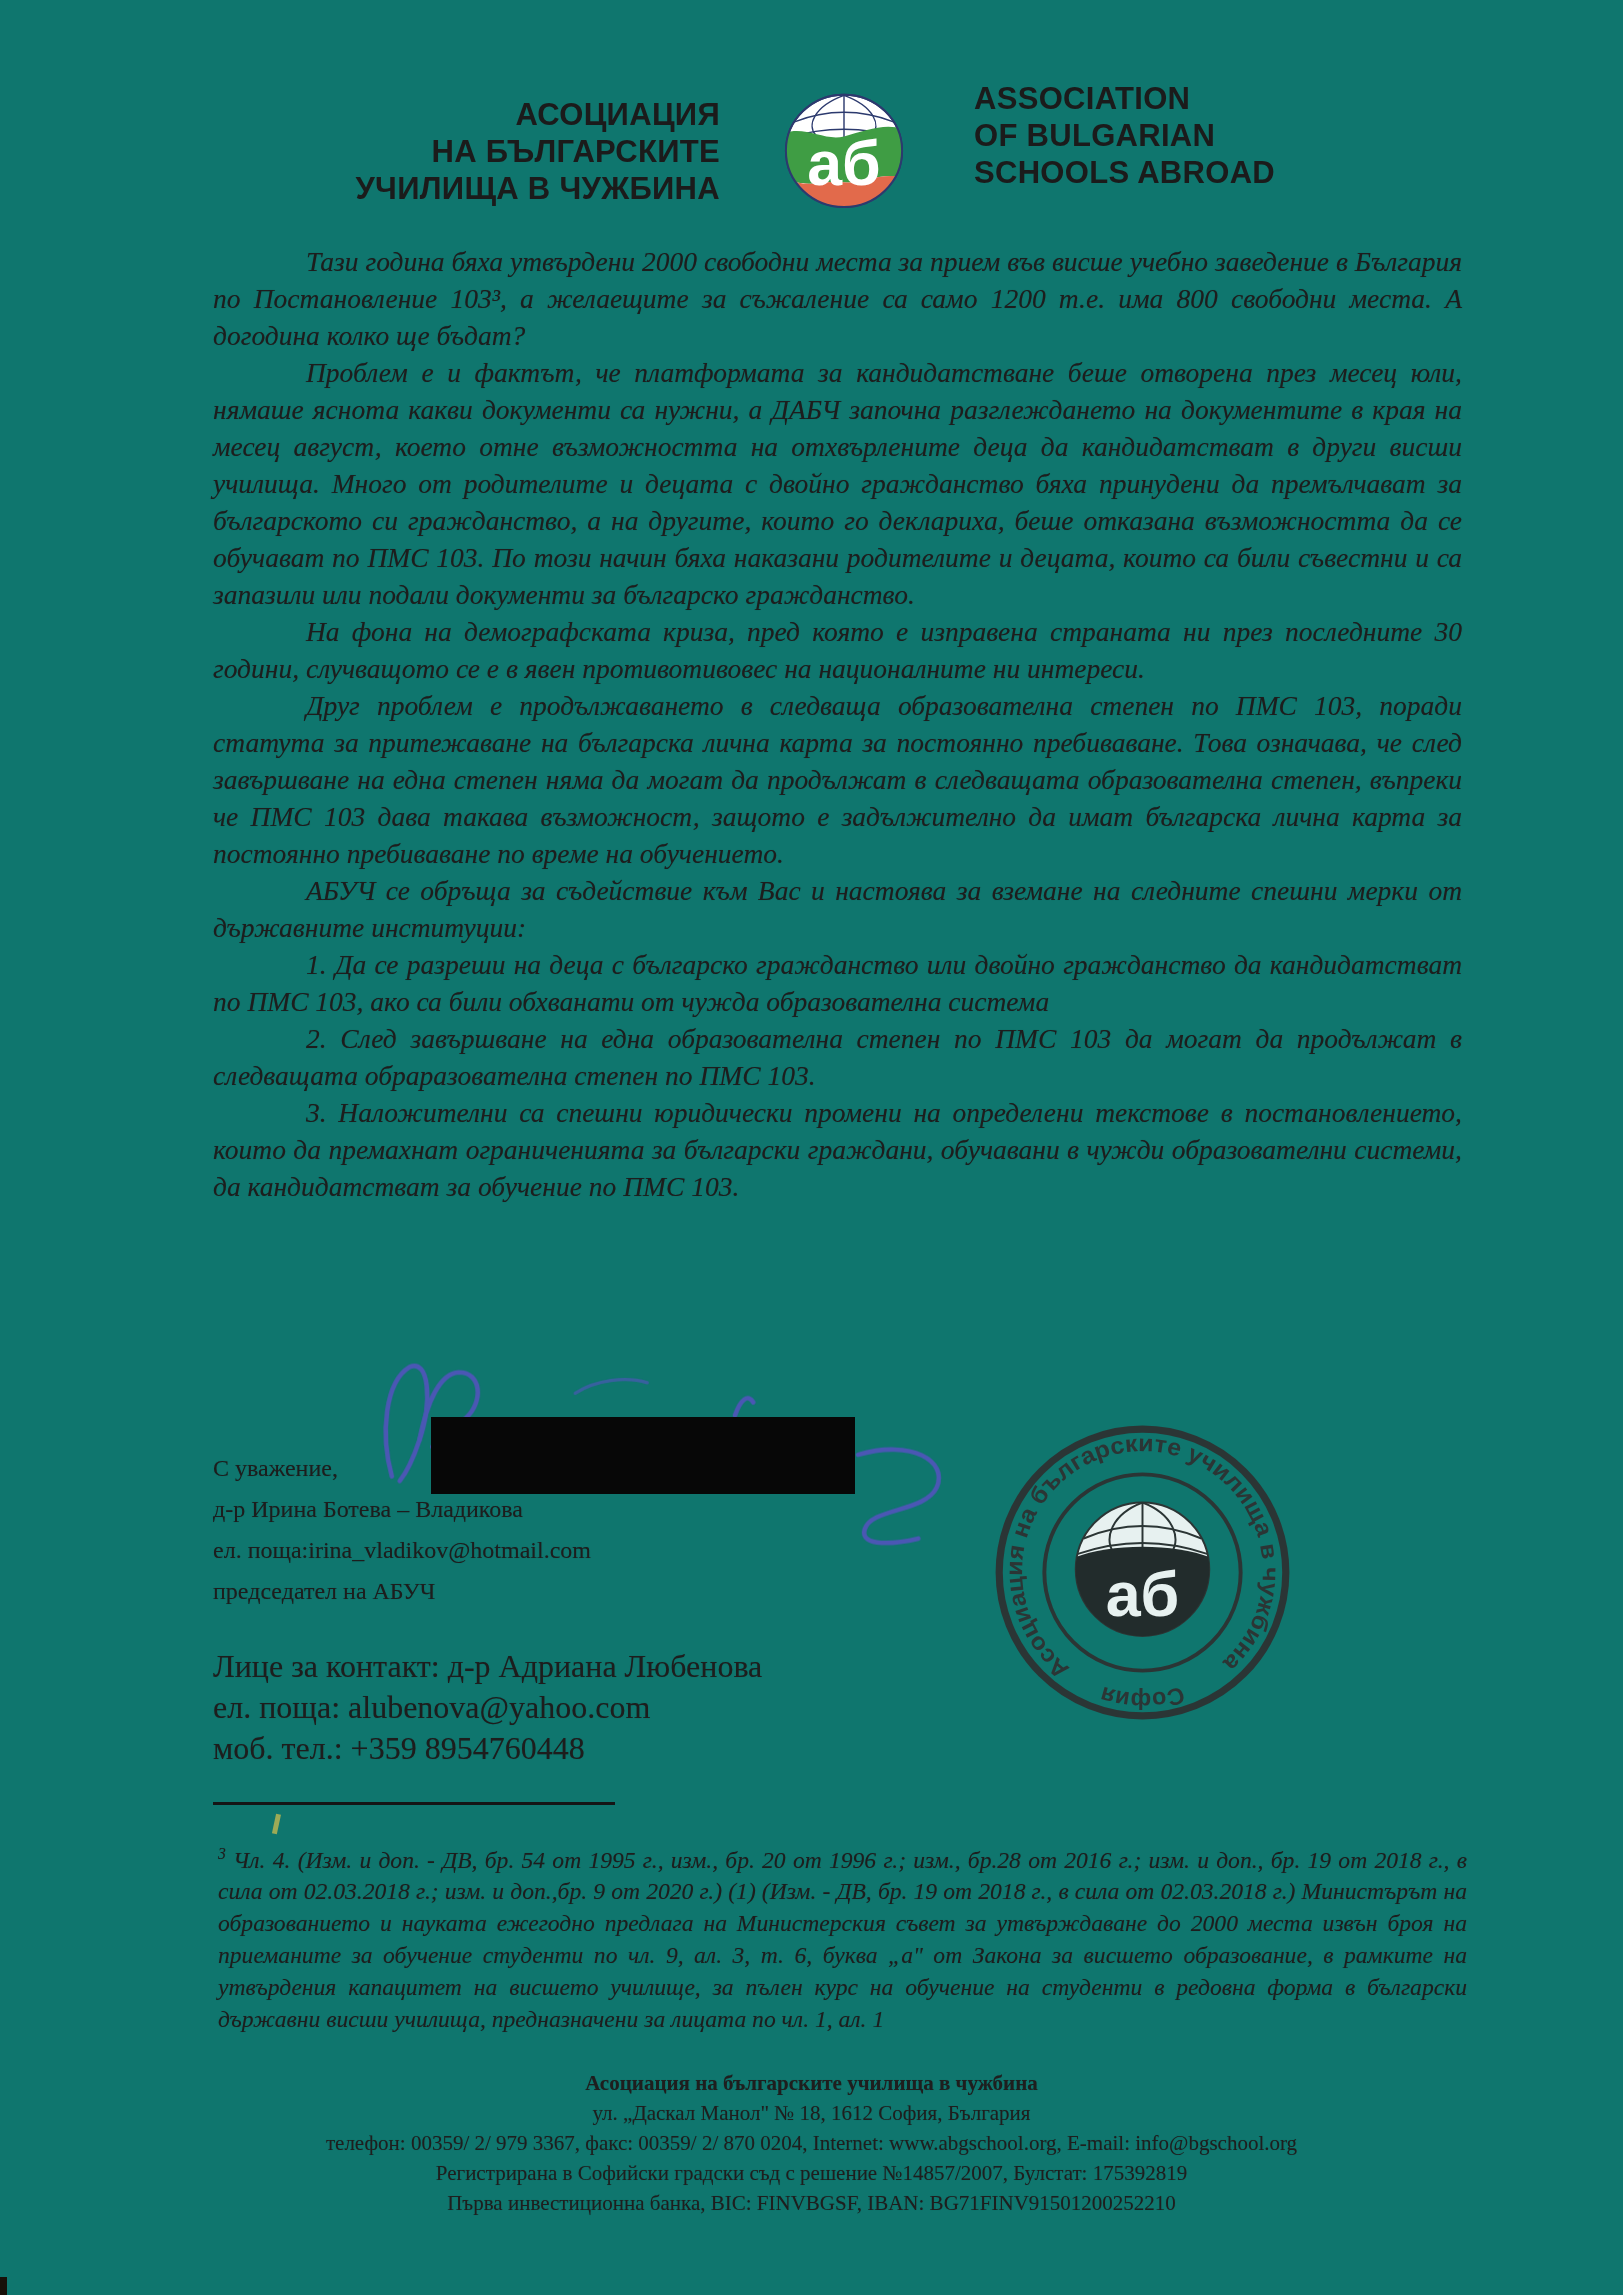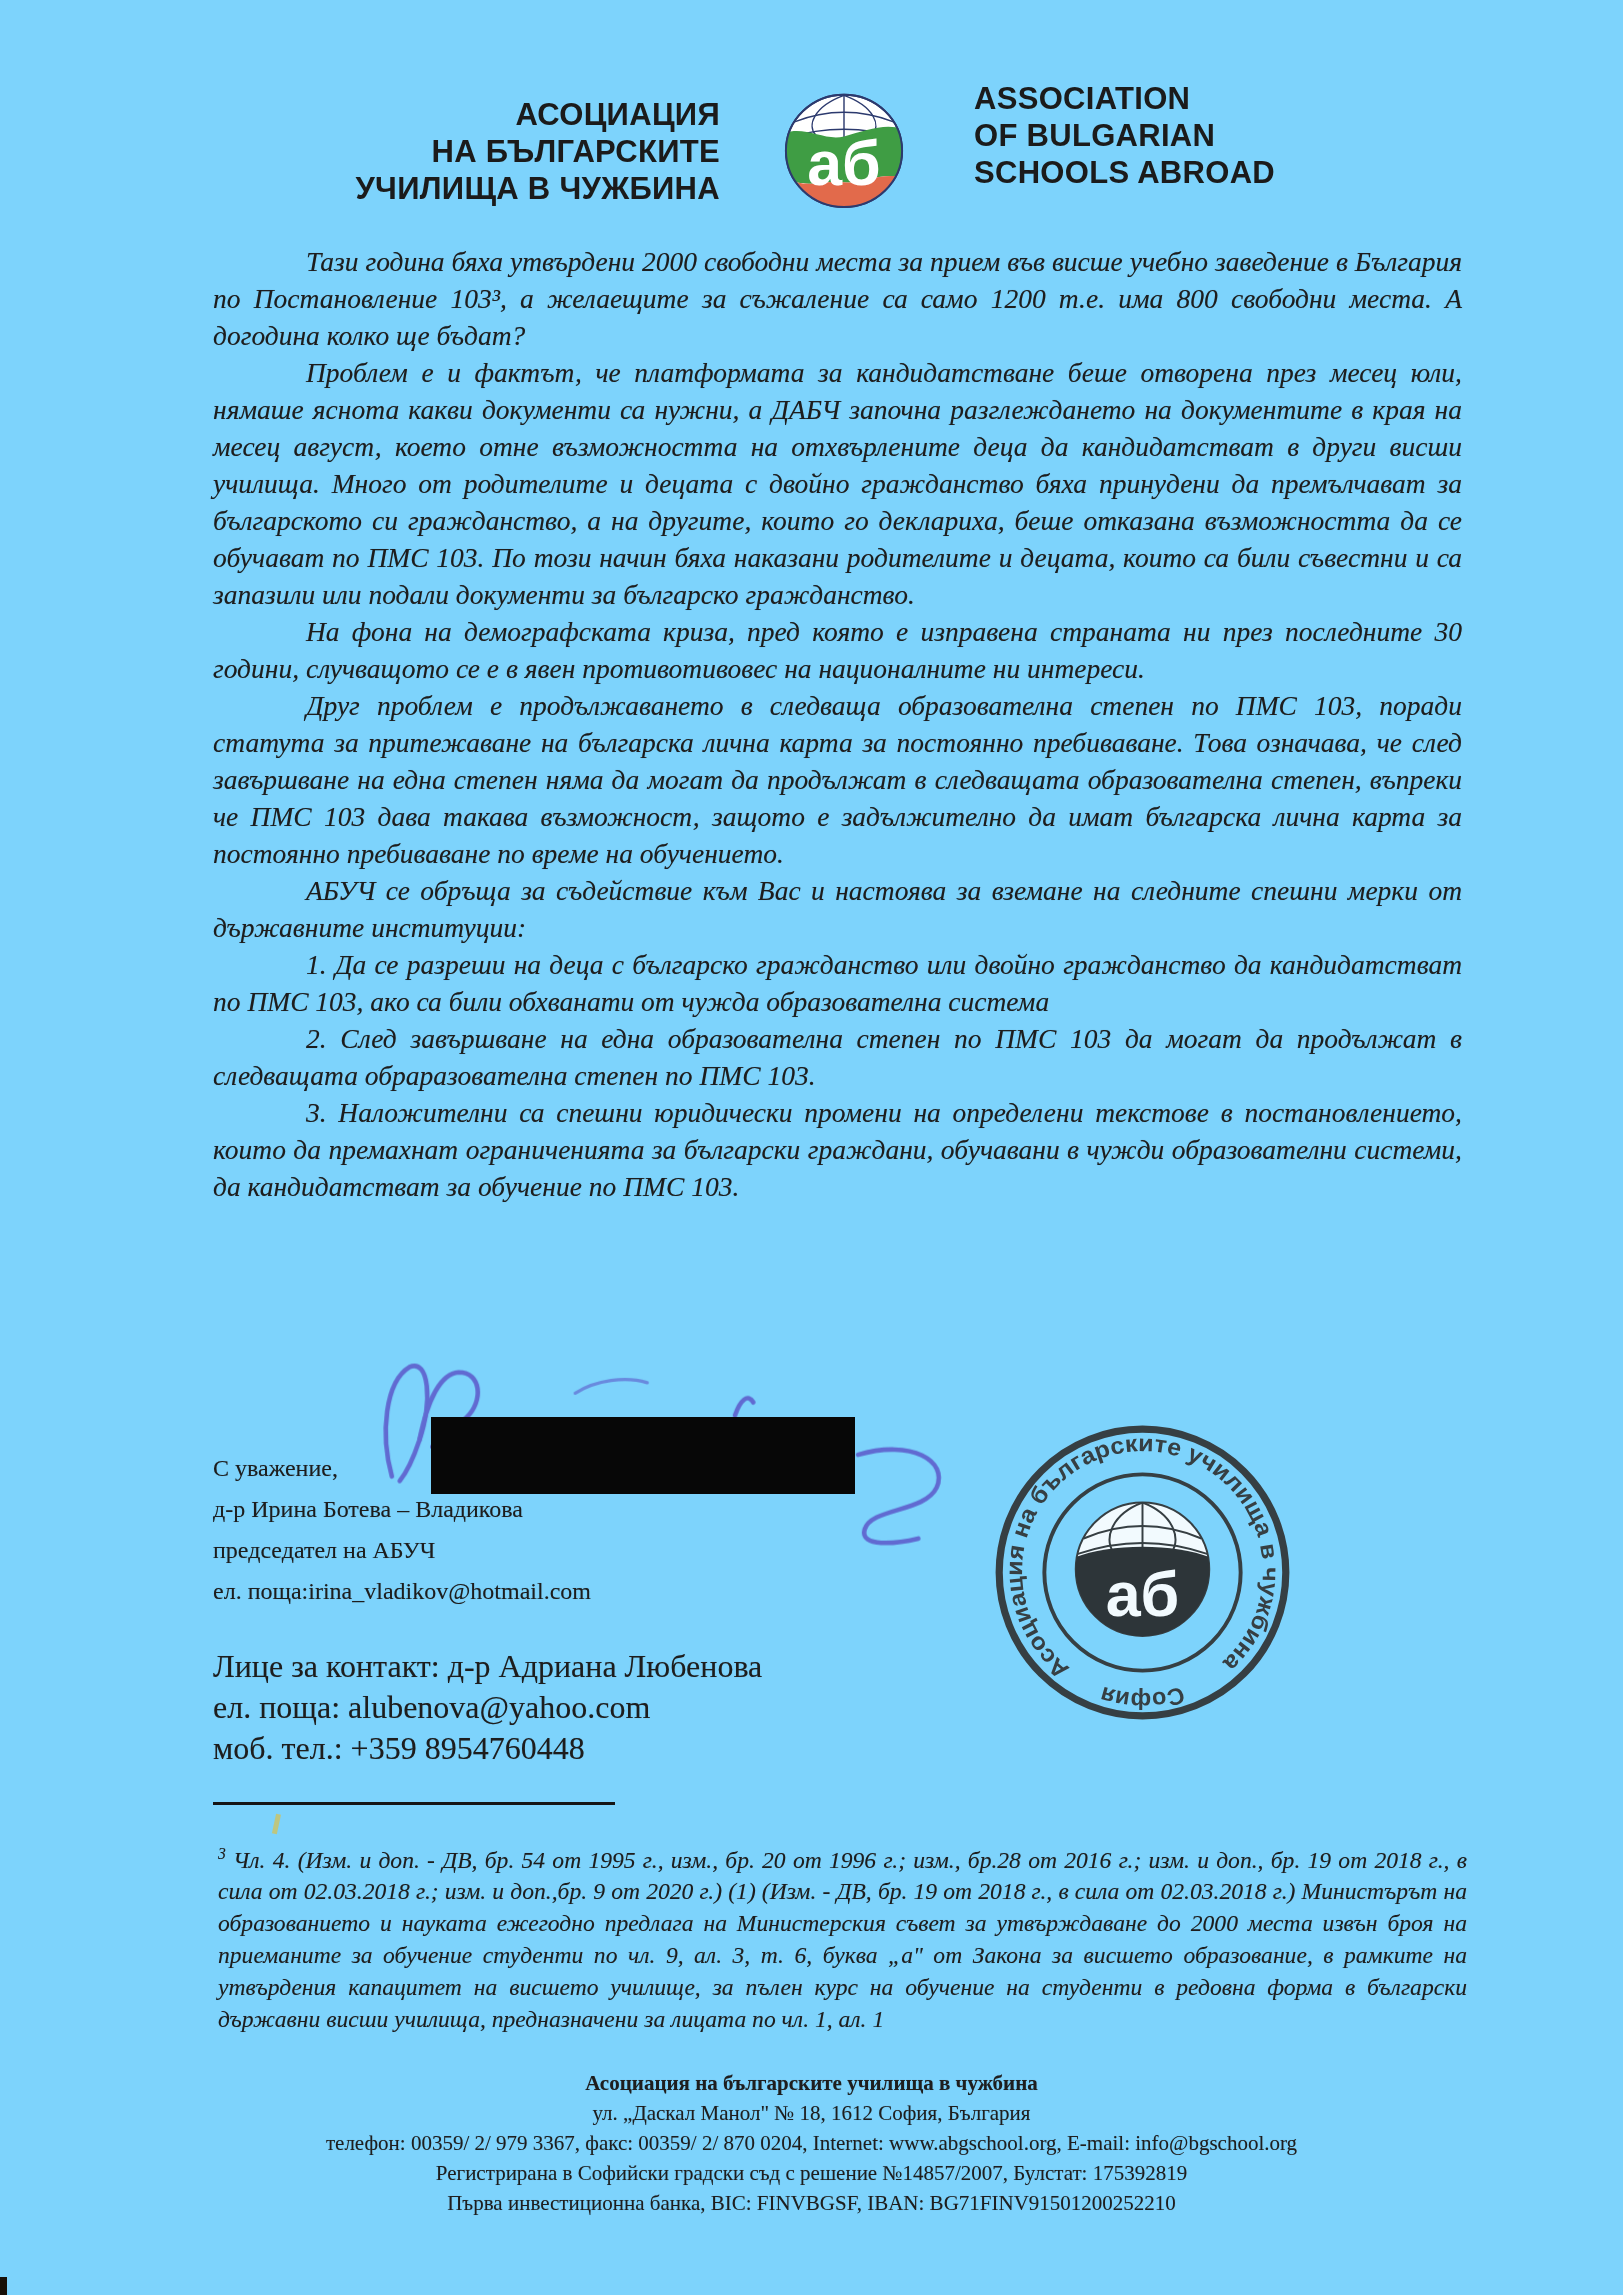--- a/index.html
+++ b/index.html
@@ -1,17 +1,17 @@
 <!DOCTYPE html>
 <html style="font-size:10.5px"><head>
 <meta charset="utf-8">
 <style>
   html,body{margin:0;padding:0;background:#888;}
   .page{
-    position:relative;width:1623px;height:2295px;background:#7dd3fc;
+    position:relative;width:1623px;height:2295px;background:#0f766e;
     overflow:hidden;font-family:"Liberation Serif","DejaVu Serif",serif;color:#1d1d1d;
   }
   .abs{position:absolute;}
   
   .org-name{
     font-family:"Liberation Sans","DejaVu Sans",sans-serif;
     font-weight:bold;font-size:31px;line-height:37px;color:#1b1b1b;
     letter-spacing:0.3px;white-space:nowrap;
   }
   .org-bg{left:275px;top:96px;width:445px;text-align:right;}
@@ -109,22 +109,22 @@
       <path d="M 1122 2162 C 1130 2138 1142 2128 1150 2142"></path>
       <path d="M 1310 2222 C 1392 2198 1448 2232 1430 2272 C 1412 2310 1330 2303 1320 2336 C 1312 2364 1368 2358 1402 2350"></path>
     </g>
   </svg>
 
   <div class="abs redaction"></div>
 
   <div class="abs sig-block">
     <div>С уважение,</div>
     <div>д-р Ирина Ботева – Владикова</div>
+    <div>ел. поща:irina_vladikov@hotmail.com</div>
     <div>председател на АБУЧ</div>
-    <div>ел. поща:irina_vladikov@hotmail.com</div>
   </div>
 
   <div class="abs contact-block">
     <div>Лице за контакт: д-р Адриана Любенова</div>
     <div>ел. поща: alubenova@yahoo.com</div>
     <div>моб. тел.: +359 8954760448</div>
   </div>
 
   <svg class="abs stamp-svg" width="301" height="301" viewBox="0 0 460 460">
     <defs>

